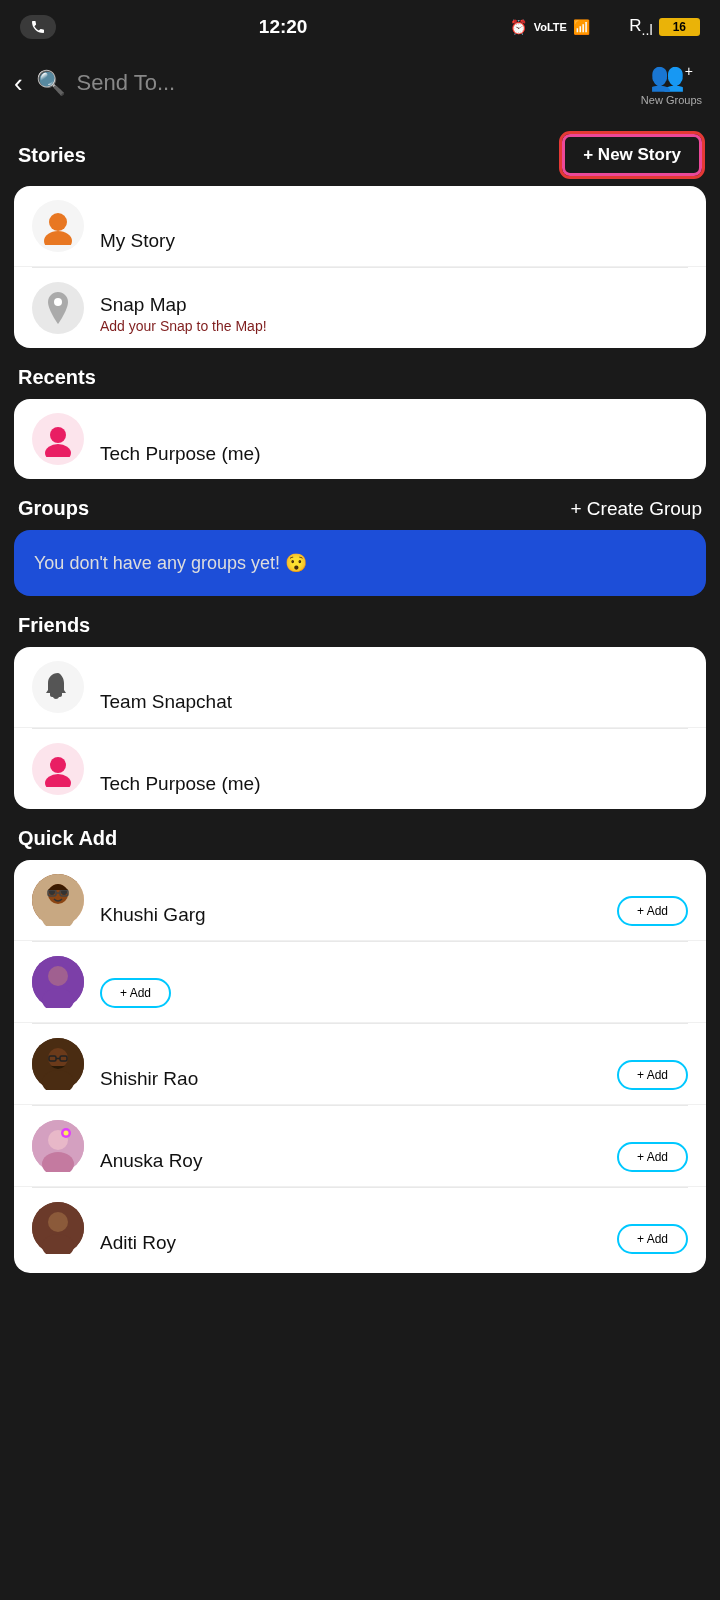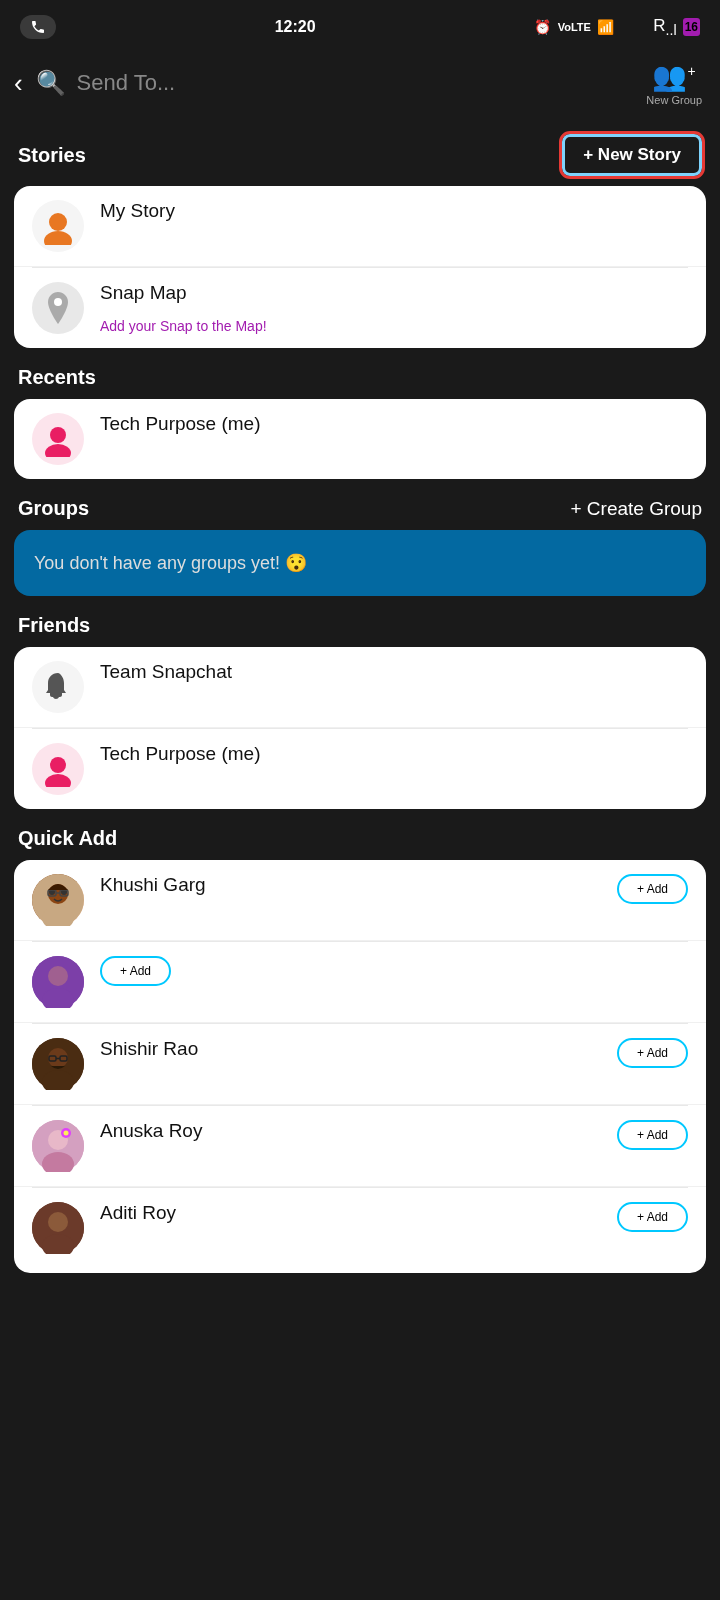--- a/index.html
+++ b/index.html
@@ -16,21 +16,21 @@
     
     .status-bar {
       display: flex;
       justify-content: space-between;
       align-items: center;
       padding: 10px 20px 6px 20px;
       background: #1a1a1a;
       height: 50px;
     }
     .status-time {
-      font-size: 16px;
+      font-size: 19px;
       font-weight: 600;
       color: #fff;
     }
     .status-right {
       display: flex;
       align-items: center;
       gap: 6px;
     }
     .status-icon {
       color: #fff;
@@ -38,23 +38,23 @@
     }
     .phone-pill {
       background: #3a3a3a;
       border-radius: 20px;
       padding: 4px 10px;
       display: flex;
       align-items: center;
     }
     .phone-pill svg { width: 16px; height: 16px; fill: #fff; }
     .battery-box {
-      background: #a21caf;
+      background: #eab308;
       border-radius: 3px;
-      padding: 2px 2px;
+      padding: 2px 14px;
       font-size: 12px;
       font-weight: 700;
       color: #000;
     }
 
     
     .header {
       display: flex;
       align-items: center;
       justify-content: space-between;
@@ -115,41 +115,41 @@
     }
     .section-action {
       font-size: 19px;
       color: #fff;
       cursor: pointer;
     }
 
     
     .new-story-btn {
       background: #1a1a1a;
-      border: 3px solid #7dd3fc;
+      border: 3px solid #ec4899;
       outline: 3px solid #e53935;
       border-radius: 8px;
       padding: 8px 18px;
       color: #fff;
       font-size: 17px;
       font-weight: 600;
       cursor: pointer;
     }
 
     
     .card {
       background: #fff;
       border-radius: 16px;
       overflow: hidden;
       color: #111;
     }
 
     .list-item {
       display: flex;
-      align-items: flex-start;
+      align-items: flex-end;
       padding: 14px 18px;
       gap: 16px;
       border-bottom: 1px solid #f0f0f0;
     }
     .list-item:last-child {
       border-bottom: none;
     }
 
     .avatar {
       width: 52px;
@@ -175,27 +175,27 @@
     }
 
     .item-text { flex: 1; }
     .item-title {
       font-size: 19px;
       font-weight: 500;
       color: #111;
     }
     .item-subtitle {
       font-size: 14px;
-      color: #a21caf;
-      margin-top: 14px;
+      color: #7f1d1d;
+      margin-top: 2px;
     }
 
     
     .groups-empty {
-      background: #0369a1;
+      background: #1d4ed8;
       border-radius: 16px;
       padding: 22px 20px;
       color: #ddd;
       font-size: 18px;
     }
 
     
     .bitmoji-khushi { background: linear-gradient(135deg, #8B4513 50%, #f4c2a1 50%); position: relative; }
     .bitmoji-ankit { background: #7c3fa8; }
     .bitmoji-shishir { background: #4a2c12; }
@@ -240,21 +240,21 @@
 </div>
 
 <div class="header">
   <div class="header-left">
     <span class="back-arrow">‹</span>
     <span class="search-icon-inline">🔍</span>
     <span class="search-placeholder">Send To...</span>
   </div>
   <div class="new-group-btn">
     <span style="font-size:28px;">👥<sup style="font-size:14px;">+</sup></span>
-    <span class="new-group-label">New Group</span>
+    <span class="new-group-label">New Groups</span>
   </div>
 </div>
 
 <div class="content">
 
   <div class="section-header">
     <span class="section-title">Stories</span>
     <button class="new-story-btn">+ New Story</button>
   </div>
 

